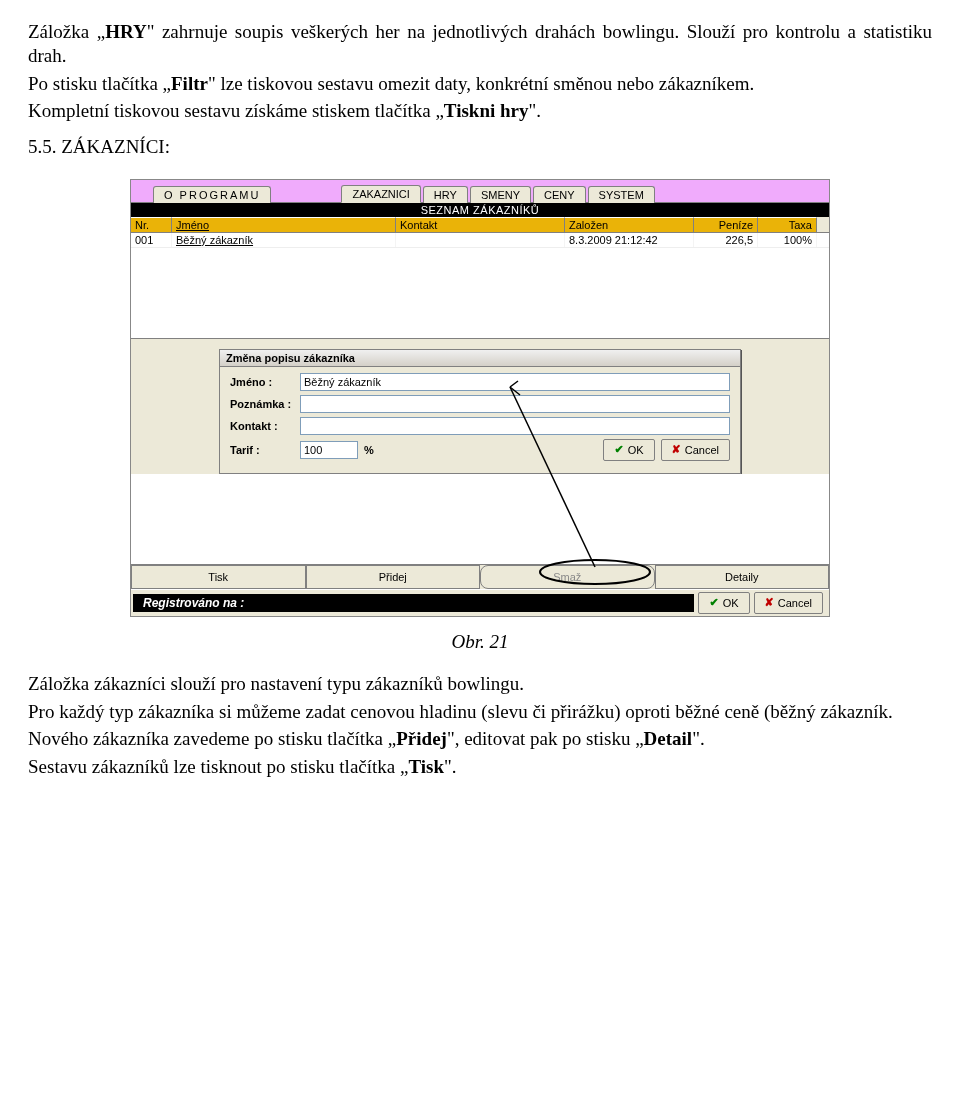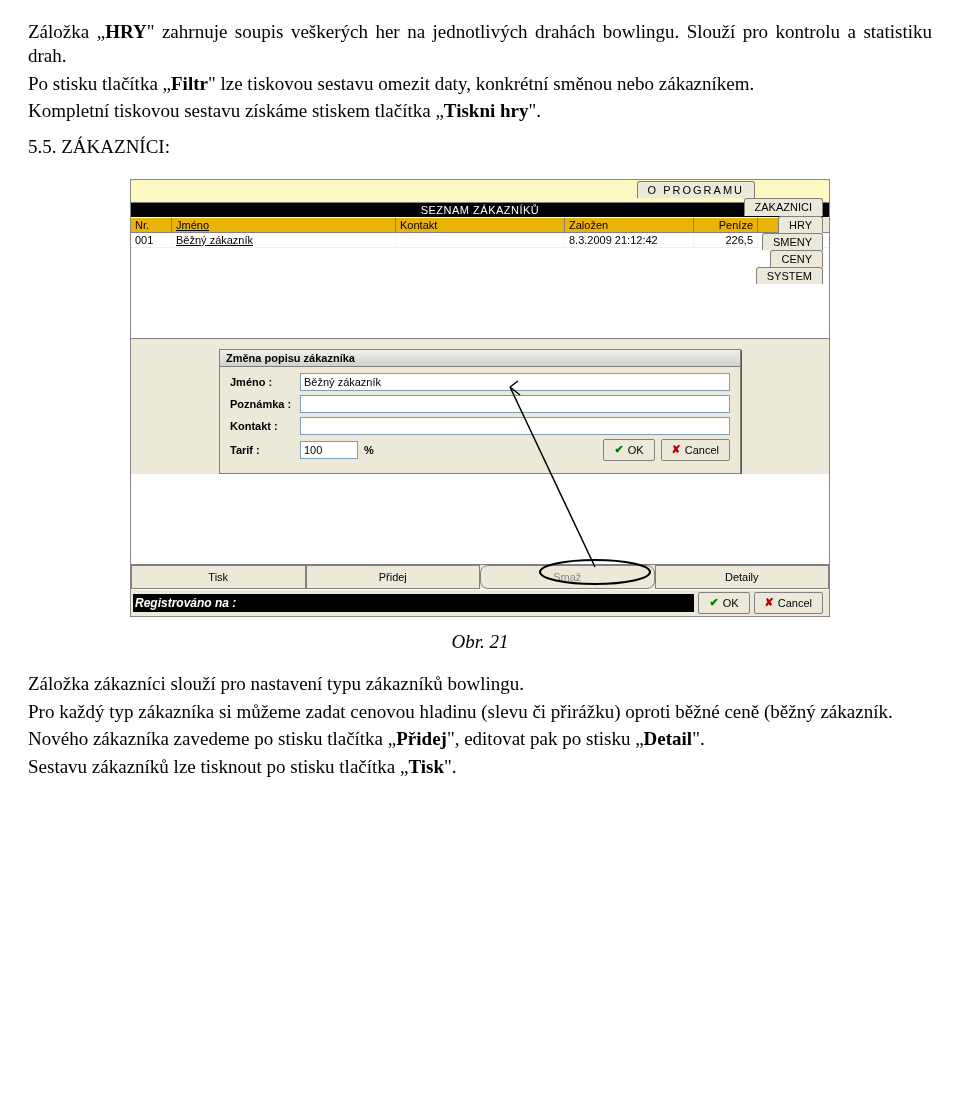--- a/index.html
+++ b/index.html
@@ -30,25 +30,24 @@
   .titlebar-outer {
     background: #ece9d8;
     padding: 4px 6px 2px 6px;
     text-align: center;
     font-size: 11px;
     color: #555;
   }
   .tabrow {
     display: flex;
     align-items: flex-end;
-    background: #fef9c3;
+    background: #f0abfc;
     padding: 0 4px;
     border-bottom: 1px solid #808080;
     height: 22px;
-    flex-direction: column;
   }
   .tab {
     background: #ece9d8;
     border: 1px solid #808080;
     border-bottom: none;
     border-radius: 3px 3px 0 0;
     padding: 2px 10px;
     margin-right: 2px;
     font-size: 11px;
     cursor: pointer;
@@ -165,21 +164,21 @@
     background: #ece9d8;
     border-top: 1px solid #fff;
     padding: 2px;
   }
   .footer-left {
     flex: 1;
     background: #000;
     color: #fff;
     font-weight: bold;
     font-style: italic;
-    padding: 2px 2px;
+    padding: 2px 10px;
     font-size: 12px;
   }
   .footer-btns { display: flex; gap: 4px; padding: 0 4px;}
   .checkmark { color: #008000; font-weight: bold; }
   .xmark { color: #c00000; font-weight: bold; }
   .arrow-svg {
     position: absolute;
     left: 370px;
     top: 198px;
     pointer-events: none;

